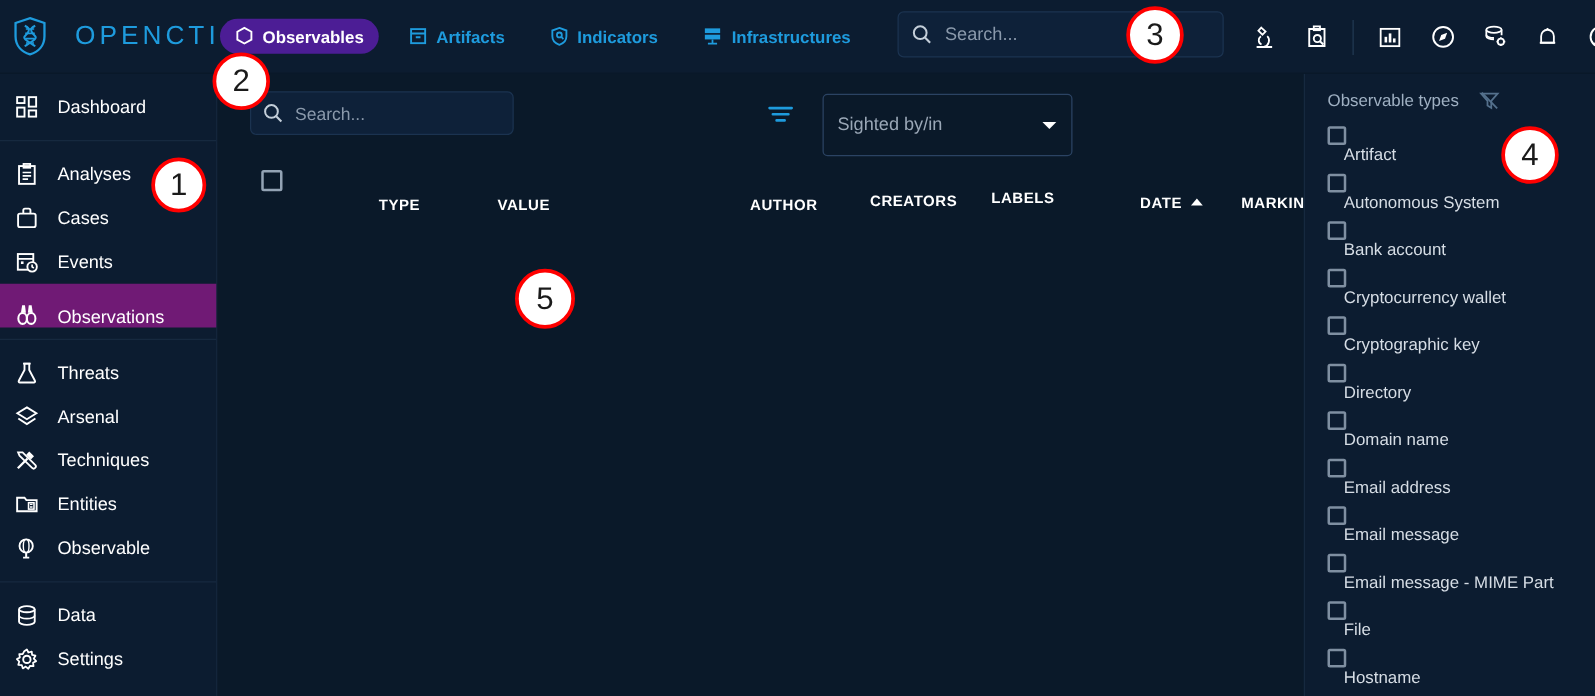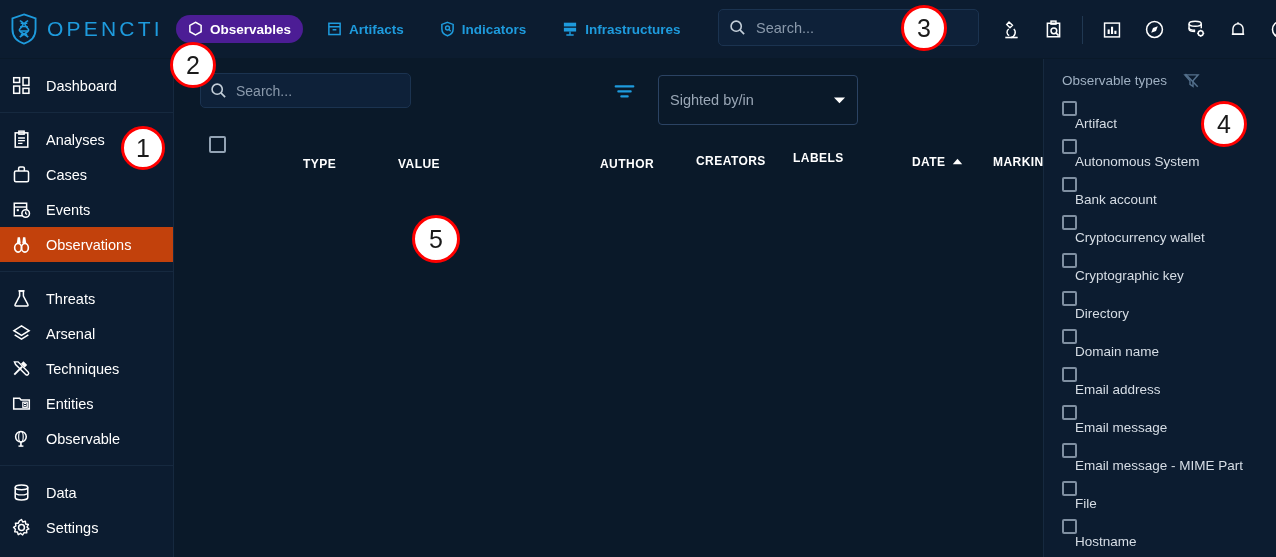--- a/index.html
+++ b/index.html
@@ -18,21 +18,21 @@
     position: absolute; top: 0; left: 0; width: 1276px; height: 59px;
     background: #0c1c30;
     display: flex; align-items: center;
     border-bottom: 1px solid #0a1929;
     z-index: 5;
   }
   .logo-wrap { display: flex; align-items: center; padding-left: 9px; width: 176px; }
   .logo-mark { width: 30px; height: 32px; flex: none; }
   .logo-text {
     font-size: 21px; letter-spacing: 3.2px; color: #1e9bdd;
-    font-weight: 400; margin-left: 8px; white-space: nowrap;
+    font-weight: 400; margin-left: 21px; white-space: nowrap;
   }
 
   .nav-pills { display: flex; align-items: center; gap: 0px; }
   .pill {
     display: flex; align-items: center; gap: 7px;
     height: 28px; padding: 0 12px; border-radius: 14px;
     font-size: 13.5px; font-weight: 600; color: #1e9bdd;
     white-space: nowrap; cursor: pointer;
     margin-right: 12px;
   }
@@ -62,21 +62,21 @@
   .sidebar {
     position: absolute; top: 59px; left: 0; width: 174px; height: 498px;
     background: #0c1c30; border-right: 1px solid #16293f;
   }
   .nav-group { padding: 9px 0; }
   .nav-sep { height: 1px; background: #16293f; margin: 0; }
   .nav-item {
     display: flex; align-items: center; height: 35px;
     padding-left: 12px; cursor: pointer; color: #ffffff;
   }
-  .nav-item.selected { background: #c2410c; }
+  .nav-item.selected { background: #701a75; align-items: flex-end; }
   .nav-ico {
     width: 26px; height: 22px; flex: none;
     display: flex; align-items: center; justify-content: flex-start;
     color: #ffffff;
   }
   .nav-label { font-size: 14.5px; margin-left: 8px; white-space: nowrap; }
 
   
   .main {
     position: absolute; top: 59px; left: 174px; width: 869px; height: 498px;

